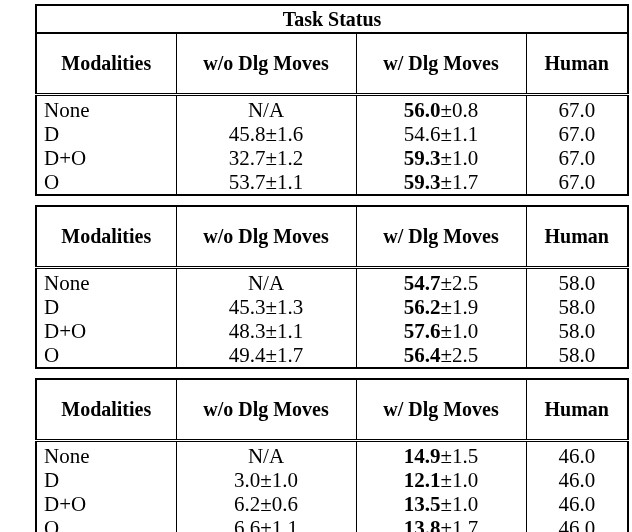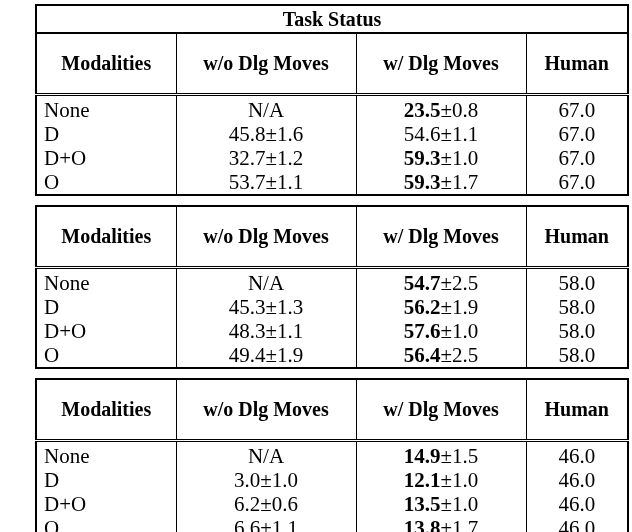--- a/index.html
+++ b/index.html
@@ -86,21 +86,21 @@
     </tr>
     <tr>
       <th class="hdr">Modalities</th>
       <th class="hdr">w/o Dlg Moves</th>
       <th class="hdr">w/ Dlg Moves</th>
       <th class="hdr">Human</th>
     </tr>
     <tr class="first-data">
       <td class="cell mod">None</td>
       <td class="cell">N/A</td>
-      <td class="cell"><span class="bold">23.5</span><span>±0.8</span></td>
+      <td class="cell"><span class="bold">56.0</span><span>±0.8</span></td>
       <td class="cell">67.0</td>
     </tr>
     <tr>
       <td class="cell mod">D</td>
       <td class="cell">45.8±1.6</td>
       <td class="cell"><span>54.6</span><span>±1.1</span></td>
       <td class="cell">67.0</td>
     </tr>
     <tr>
       <td class="cell mod">D+O</td>
@@ -144,21 +144,21 @@
       <td class="cell">58.0</td>
     </tr>
     <tr>
       <td class="cell mod">D+O</td>
       <td class="cell">48.3±1.1</td>
       <td class="cell"><span class="bold">57.6</span><span>±1.0</span></td>
       <td class="cell">58.0</td>
     </tr>
     <tr>
       <td class="cell mod">O</td>
-      <td class="cell">49.4±1.9</td>
+      <td class="cell">49.4±1.7</td>
       <td class="cell"><span class="bold">56.4</span><span>±2.5</span></td>
       <td class="cell">58.0</td>
     </tr>
   </tbody>
     </table>
 
   <table class="ptable">
     <colgroup>
         <col class="c-mod">
         <col class="c-wo">

